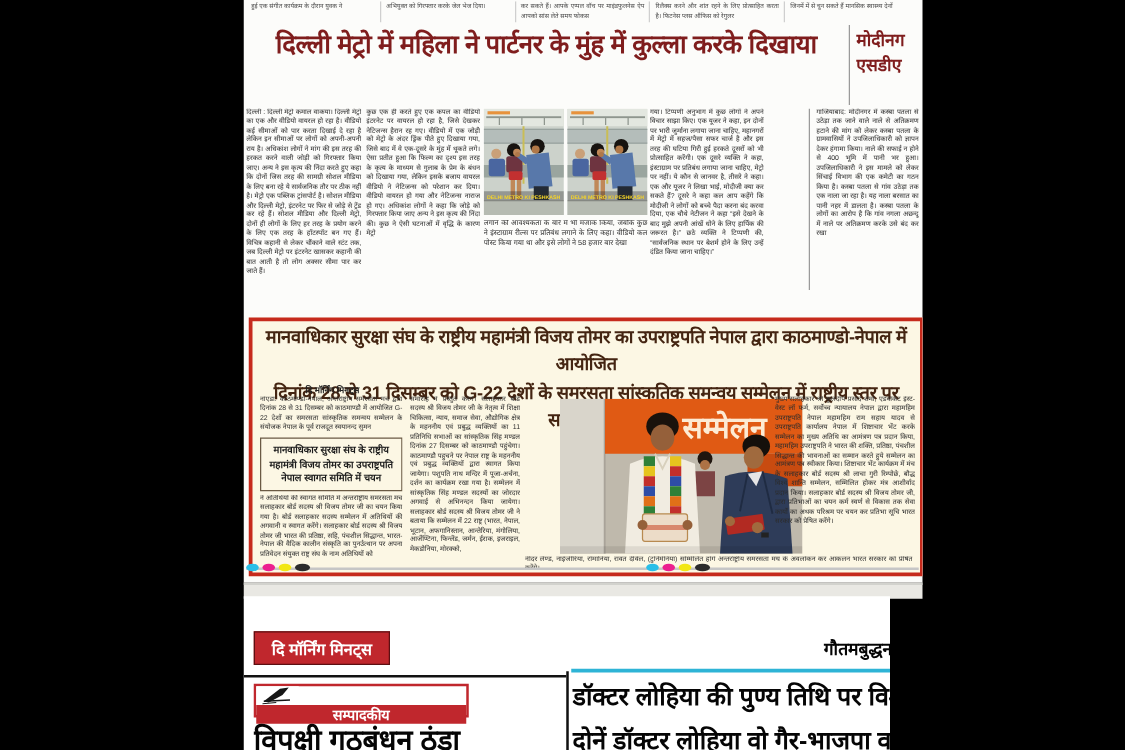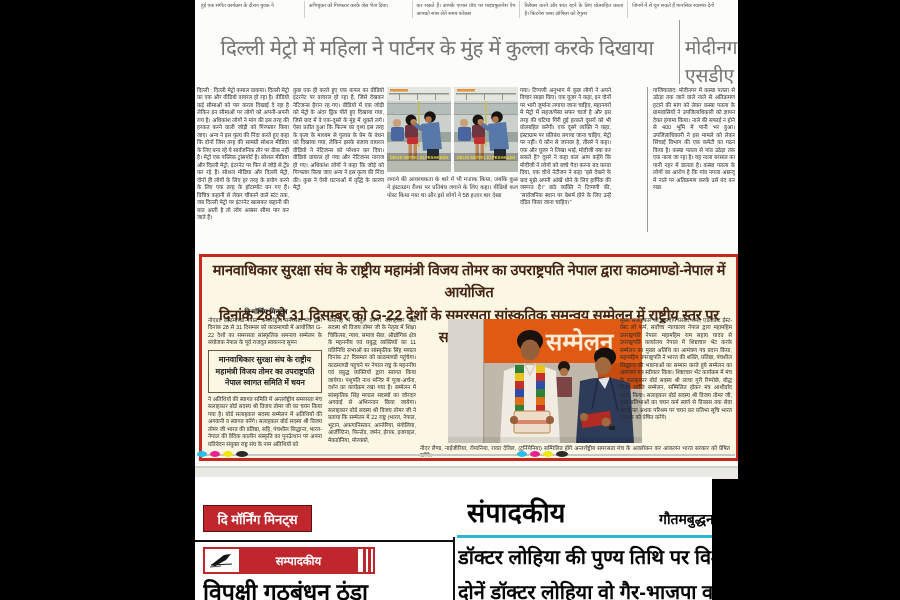--- a/index.html
+++ b/index.html
@@ -4,23 +4,23 @@
 <style>
   html,body{margin:0;padding:0;background:#000;}
   #canvas{position:relative;width:900px;height:600px;background:#000;overflow:hidden;
           font-family:"Liberation Sans", sans-serif;}
   .page{position:absolute;background:#fcfcfa;overflow:hidden;}
   .abs{position:absolute;}
   .tiny{font-size:5.5px;line-height:1.36;text-align:justify;color:#2c2c2c;overflow:hidden;}
   .strip{display:flex;gap:0;font-size:5px;line-height:1.5;color:#4a4a4a;overflow:hidden;}
   .strip span{flex:1;padding:1px 4px;border-left:1px solid #cfcfcf;overflow:hidden;text-align:justify;}
   .strip span:first-child{border-left:none;}
-  .hl{font-weight:normal;color:#737373;margin-top:12px;}
+  .hl{font-weight:bold;color:#7f1d1d;}
   .lead-hl{font-size:20.5px;line-height:1.42;letter-spacing:-0.3px;}
-  .side-hl{font-size:19px;line-height:1.45;white-space:nowrap;}
+  .side-hl{font-size:14px;line-height:1.45;white-space:nowrap;}
   .vrule{position:absolute;width:1px;background:#9a9a9a;}
   .featured{position:absolute;background:#fcf7e4;border:3px solid #c62a1c;overflow:hidden;}
   .f-hl{font-size:14.5px;line-height:1.55;font-weight:bold;color:#442512;text-align:center;
         letter-spacing:-0.2px;}
   .byline{font-size:7px;font-weight:bold;color:#222;text-align:center;}
   .subhead-box{border:1px solid #6a5a44;padding:3px 2px;margin:3px 0;font-size:7.8px;line-height:1.5;
         font-weight:bold;color:#1c1c1c;text-align:center;background:#fcf7e4;}
   .caption{font-size:5.6px;line-height:1.3;color:#2c2c2c;text-align:justify;overflow:hidden;}
   .dotrow{position:absolute;display:flex;gap:3px;align-items:center;}
   .dot{width:10px;height:6px;border-radius:50%;}
@@ -196,38 +196,37 @@
 
   <div class="sep-band" style="left:195px;top:466px;width:543px;height:11px;"></div>
 
   <div class="page" style="left:195px;top:477px;width:517px;height:123px;background:#ffffff;">
 
     <div class="masthead" style="left:8px;top:28px;width:107px;height:25px;">दि मॉर्निंग मिनट्स</div>
 
     <div class="abs" style="left:0;top:63px;width:258px;height:2px;background:#111;"></div>
     <div class="abs" style="left:258px;top:60px;width:2px;height:63px;background:#111;"></div>
 
-    <div class="ed-bar" style="left:8px;top:70px;width:168px;height:23px;">
+    <div class="ed-bar" style="left:8px;top:70px;width:168px;height:23px;flex-direction:column;">
       <div class="iconcell">
         <svg width="26" height="15" viewBox="0 0 26 15">
           <path d="M2 12 L15 2 L22 1 L17 7 L6 13 Z" fill="#161616"></path>
           <path d="M2 12 L23 11" stroke="#161616" stroke-width="1.2" fill="none"></path>
           <path d="M1 14 L12 13" stroke="#161616" stroke-width="0.8" fill="none"></path>
         </svg>
       </div>
       <div class="redcell">सम्पादकीय</div>
       <div class="barcell">
           <span class="rbar"></span>
           <span class="rbar"></span>
         </div>
     </div>
 
     <div class="abs big-black" style="left:8px;top:98px;font-size:23px;width:245px;">विपक्षी गठबंधन ठंड़ा</div>
 
-    <div class="abs big-black" style="left:272px;top:16px;font-size:27px;">संपादकीय</div>
     <div class="abs big-black" style="left:464px;top:32px;font-size:14px;width:53px;">गौतमबुद्धनगर</div>
 
     <div class="abs" style="left:262px;top:58px;width:255px;height:3px;background:#2eb4d6;"></div>
 
     <div class="abs big-black" style="left:263px;top:66px;font-size:20px;width:254px;">डॉक्टर लोहिया की पुण्य तिथि पर विशेष लेख : आज य</div>
     <div class="abs big-black" style="left:263px;top:101px;font-size:20px;width:254px;">दोनें डॉक्टर लोहिया वो गैर-भाजपा वाद का करते आदत</div>
   </div>
 
 </div>
 

